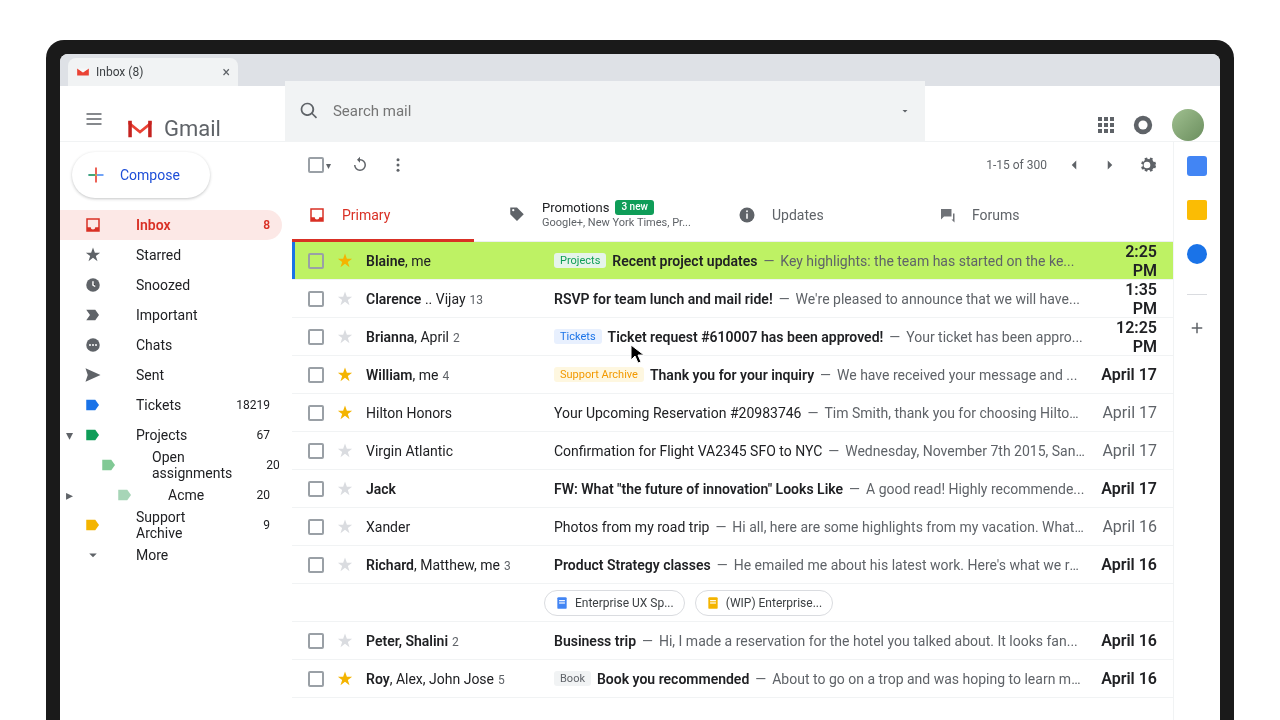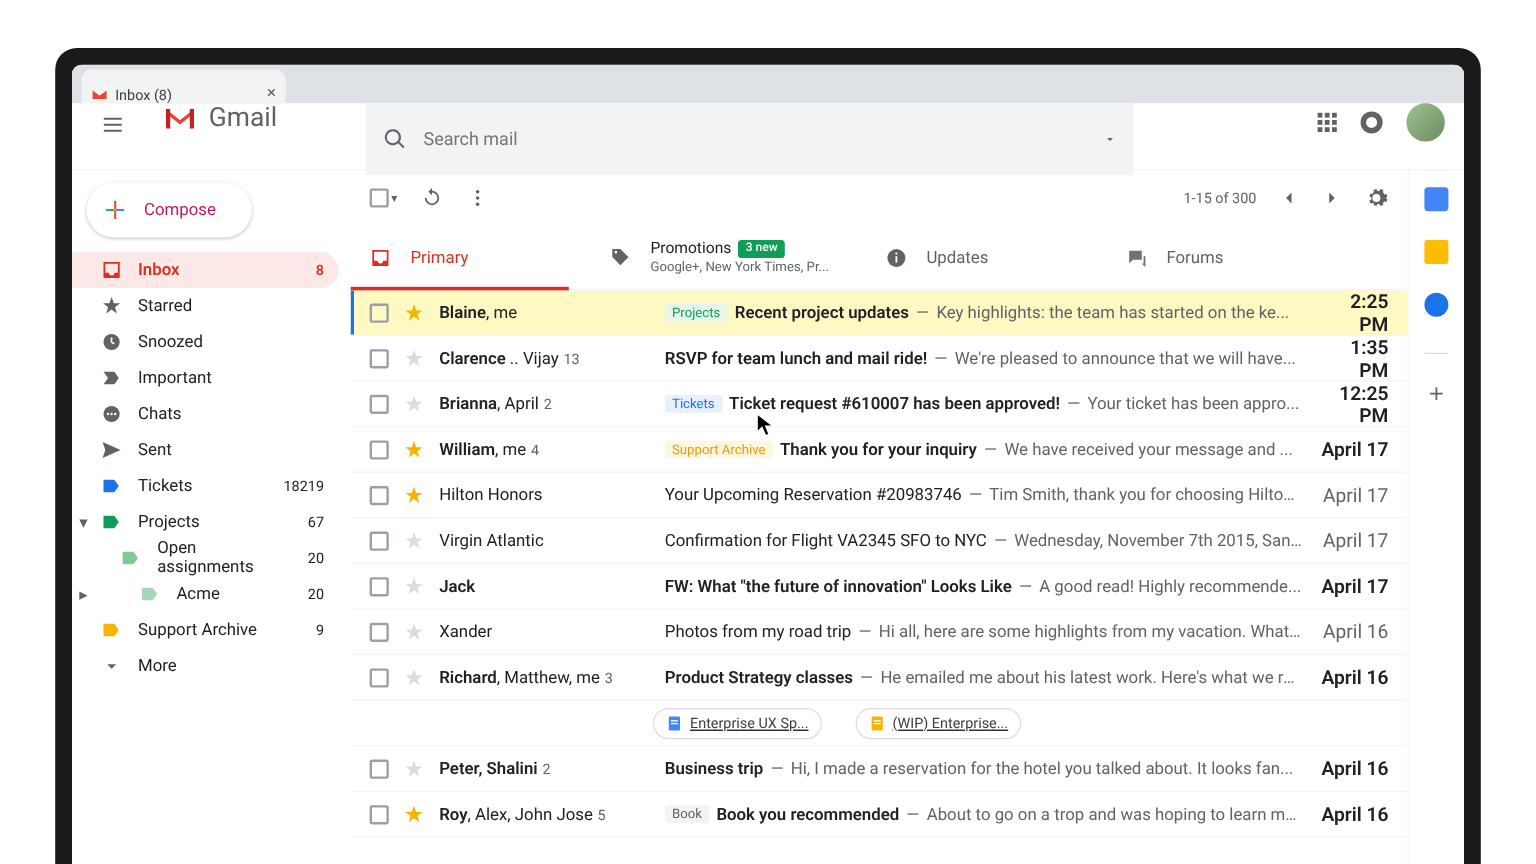--- a/index.html
+++ b/index.html
@@ -3,51 +3,51 @@
 <meta charset="utf-8">
 <style>
 * { margin: 0; padding: 0; box-sizing: border-box; font-family: 'Roboto', Arial, sans-serif; }
 body { background: #fff; width: 1280px; height: 720px; overflow: hidden; }
 
 .device-frame { position: absolute; top: 40px; left: 46px; right: 46px; bottom: 0; background: #1a1a1a; border-radius: 18px 18px 0 0; padding: 14px 14px 0 14px; }
 .screen { background: #fff; border-radius: 8px 8px 0 0; height: 100%; overflow: hidden; display: flex; flex-direction: column; }
 
 
 .browser-tabs { background: #dee1e6; height: 32px; display: flex; align-items: flex-end; padding-left: 8px; }
-.tab { background: #f1f3f4; height: 28px; width: 170px; border-radius: 8px 8px 0 0; display: flex; align-items: flex-end; padding: 0 8px; font-size: 12px; color: #3c4043; gap: 6px; margin-top: 33px; }
+.tab { background: #f1f3f4; height: 28px; width: 170px; border-radius: 8px 8px 0 0; display: flex; align-items: center; padding: 0 8px; font-size: 12px; color: #3c4043; gap: 6px; margin-top: 33px; }
 .tab-favicon { width: 14px; height: 14px; }
 .tab-close { margin-left: auto; color: #5f6368; font-size: 14px; cursor: pointer; }
 .url-bar { background: #fff; height: 34px; border-bottom: 1px solid #dadce0; display: flex; align-items: center; padding: 0 10px; gap: 14px; color: #5f6368; }
 .url-bar svg { width: 16px; height: 16px; }
 .url-text { font-size: 13px; color: #202124; display: flex; align-items: center; gap: 4px; }
 .secure { color: #0b8043; font-size: 12px; }
 .lock { color: #0b8043; }
 .url-host { color: #0b8043; }
 .star-icon-url { margin-left: auto; }
 
 
-.gmail-header { height: 56px; display: flex; align-items: flex-start; padding: 0 16px; gap: 24px; border-bottom: 1px solid #f1f3f4; }
+.gmail-header { height: 56px; display: flex; align-items: flex-end; padding: 0 16px; gap: 14px; border-bottom: 1px solid #f1f3f4; }
 .hamburger { color: #5f6368; cursor: pointer; padding: 8px; }
 .logo { display: flex; align-items: center; gap: 10px; }
 .logo-text { font-size: 22px; color: #5f6368; font-weight: 400; }
 .search-box { flex: 0 0 640px; height: 60px; background: #f1f3f4; border-radius: 0; display: flex; align-items: center; padding: 0 14px; gap: 14px; margin-left: 50px; }
 .search-box input { border: none; background: transparent; outline: none; font-size: 15px; flex: 1; color: #202124; }
 .search-dropdown { margin-left: auto; color: #5f6368; }
 .header-right { margin-left: auto; display: flex; align-items: center; gap: 18px; }
 .header-right svg, .header-right .apps-icon { color: #5f6368; cursor: pointer; }
 .apps-icon { display: grid; grid-template-columns: repeat(3, 4px); grid-template-rows: repeat(3, 4px); gap: 2px; }
 .apps-icon span { background: #5f6368; width: 4px; height: 4px; }
 .avatar { width: 32px; height: 32px; border-radius: 50%; background: linear-gradient(135deg,#a0c090,#6b8e5e); }
 
 
 .body-area { flex: 1; display: flex; overflow: hidden; }
 .sidebar { width: 232px; padding-top: 10px; }
-.compose { margin: 0 0 12px 12px; height: 46px; width: 138px; border-radius: 24px; box-shadow: 0 1px 3px rgba(60,64,67,.3); display: flex; align-items: center; gap: 14px; padding: 0 20px 0 14px; cursor: pointer; font-size: 14px; color: #be185d; background: #fff; }
+.compose { margin: 0 0 12px 12px; height: 46px; width: 138px; border-radius: 24px; box-shadow: 0 1px 3px rgba(60,64,67,.3); display: flex; align-items: center; gap: 14px; padding: 0 20px 0 14px; cursor: pointer; font-size: 14px; color: #1d4ed8; background: #fff; }
 .compose-plus { width: 20px; height: 20px; }
-.nav-item { height: 30px; display: flex; align-items: center; padding: 0 12px 0 24px; border-radius: 0 16px 16px 0; cursor: pointer; font-size: 14px; color: #202124; gap: 13px; margin-right: 10px; }
+.nav-item { height: 30px; display: flex; align-items: center; padding: 0 12px 0 24px; border-radius: 0 16px 16px 0; cursor: pointer; font-size: 14px; color: #202124; gap: 34px; margin-right: 10px; }
 .nav-item.active { background: #fce8e6; color: #d93025; font-weight: 600; }
 .nav-item .count { margin-left: auto; font-size: 12px; }
 .nav-item svg { width: 18px; height: 18px; color: #5f6368; flex-shrink: 0; }
 .nav-item.active svg { color: #d93025; }
 .nav-sub { padding-left: 40px !important; }
 .nav-sub2 { padding-left: 56px !important; }
 .expander { position: absolute; left: 6px; color: #5f6368; }
 .nav-item { position: relative; }
 
 .main { flex: 1; display: flex; flex-direction: column; border-right: 1px solid #f1f3f4; overflow: hidden; }
@@ -63,36 +63,36 @@
 .cat-tab.active { color: #d93025; }
 .cat-tab.active::after { content: ''; position: absolute; bottom: -1px; left: 0; right: 18px; height: 3px; background: #d93025; }
 .cat-tab svg { width: 18px; height: 18px; }
 .promo-col { display: flex; flex-direction: column; line-height: 1.25; }
 .promo-row1 { display: flex; align-items: center; gap: 6px; font-size: 13px; color: #202124; }
 .promo-badge { background: #0f9d58; color: #fff; font-size: 10px; padding: 1px 6px; border-radius: 3px; font-weight: 500; }
 .promo-sub { font-size: 11px; color: #5f6368; }
 
 .rows { flex: 1; overflow-y: hidden; }
 .mail-row { display: flex; align-items: center; height: 38px; padding: 0 16px; border-bottom: 1px solid #f1f3f4; font-size: 14px; cursor: pointer; gap: 12px; }
-.mail-row.selected { box-shadow: inset 3px 0 0 #1a73e8; background: #fef9c3; }
+.mail-row.selected { box-shadow: inset 3px 0 0 #1a73e8; background: #bef264; }
 .star { color: #dadce0; cursor: pointer; }
 .star.on { color: #f4b400; }
 .sender { width: 176px; color: #202124; white-space: nowrap; overflow: hidden; text-overflow: ellipsis; }
 .sender.unread { font-weight: 600; }
 .sender .rest { font-weight: 400; }
 .sender .thread-count { font-weight: 400; color: #5f6368; font-size: 12px; margin-left: 4px; }
 .content { flex: 1; display: flex; align-items: center; gap: 6px; overflow: hidden; white-space: nowrap; }
 .label-chip { font-size: 11px; padding: 1px 6px; border-radius: 3px; flex-shrink: 0; }
 .subject { color: #202124; }
 .subject.unread { font-weight: 600; }
 .snippet { color: #5f6368; overflow: hidden; text-overflow: ellipsis; }
 .dash { color: #5f6368; }
 .date { width: 60px; text-align: right; font-size: 16px; color: #5f6368; flex-shrink: 0; }
 .date.unread { font-weight: 600; color: #202124; }
-.attachments-row { display: flex; align-items: center; height: 38px; padding: 0 16px 0 252px; border-bottom: 1px solid #f1f3f4; gap: 28px; text-decoration: underline; }
+.attachments-row { display: flex; align-items: center; height: 38px; padding: 0 16px 0 252px; border-bottom: 1px solid #f1f3f4; gap: 10px; }
 .attachment-chip { display: flex; align-items: center; gap: 6px; border: 1px solid #dadce0; border-radius: 14px; height: 26px; padding: 0 10px; font-size: 12px; color: #3c4043; }
 .doc-icon { width: 14px; height: 14px; }
 
 .sidepanel { width: 46px; display: flex; flex-direction: column; align-items: center; padding-top: 14px; gap: 24px; }
 .sidepanel .app-icon { width: 20px; height: 20px; border-radius: 3px; }
 .cursor-img { position: absolute; top: 344px; left: 630px; width: 16px; height: 20px; pointer-events: none; z-index: 100; }
 </style>
 </head>
 <body>
 

